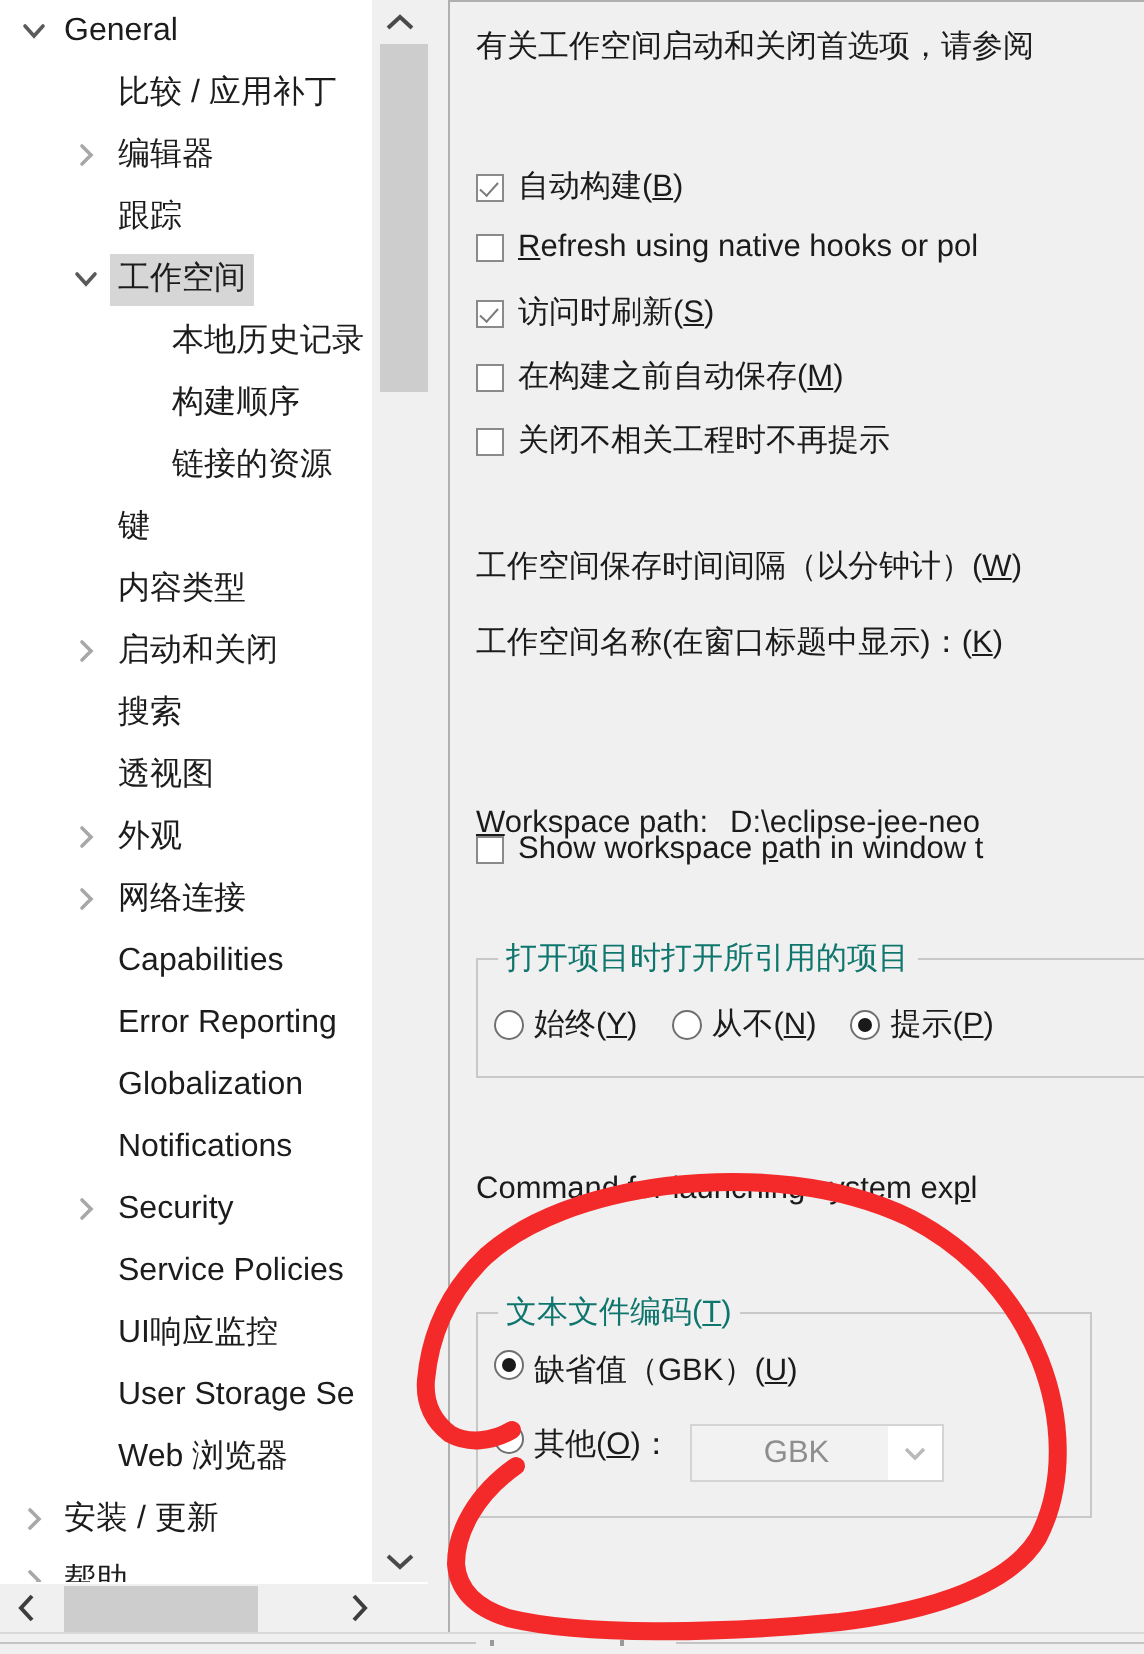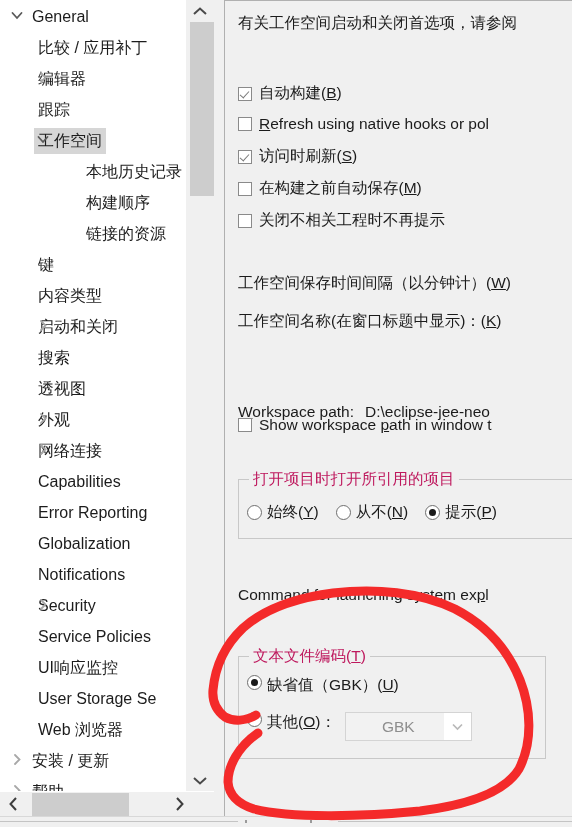--- a/index.html
+++ b/index.html
@@ -66,21 +66,21 @@
     padding: 0 4px;
     line-height: 26px;
     vertical-align: middle;
   }
   .tree-item.selected .tlabel {
     background: #d6d6d6;
   }
   
   .lv0 { padding-left: 28px; }
   .lv0 .twisty { left: 10px; }
-  .lv1 { padding-left: 34px; }
+  .lv1 { padding-left: 55px; }
   .lv1 .twisty { left: 36px; }
   .lv2 { padding-left: 82px; }
 
   
   .chev { display:inline-block; width: 12px; height: 31px; vertical-align: top; }
 
   
   #tree-vscroll {
     position: absolute;
     left: 186px; top: 0;
@@ -214,21 +214,21 @@
     border: 1px solid #c8c8c8;
     border-radius: 0;
     box-sizing: border-box;
   }
   .groupbox > .legend {
     position: absolute;
     top: -11px; left: 10px;
     background: #f0f0f0;
     padding: 0 4px;
     font-size: 15.5px;
-    color: #be185d;
+    color: #0f766e;
     white-space: nowrap;
   }
   .gb-row {
     position: absolute;
     left: 8px;
     display: flex;
     white-space: nowrap;
     font-size: 15.5px;
   }
   .gb-row .radio-group { display: flex; align-items: center; margin-right: 17px; }

